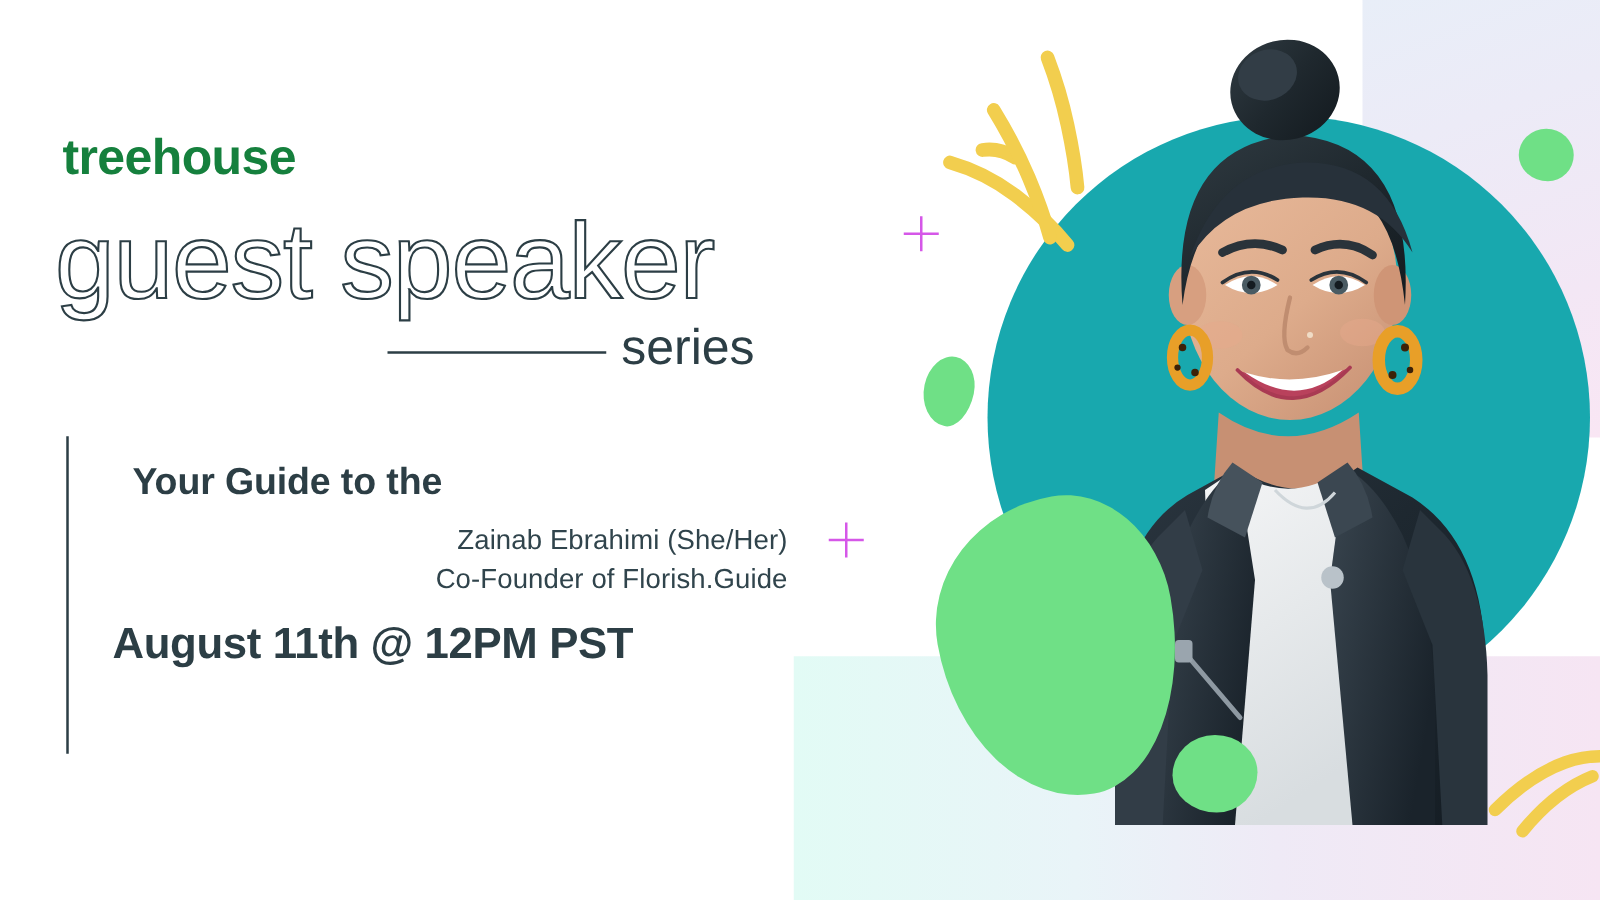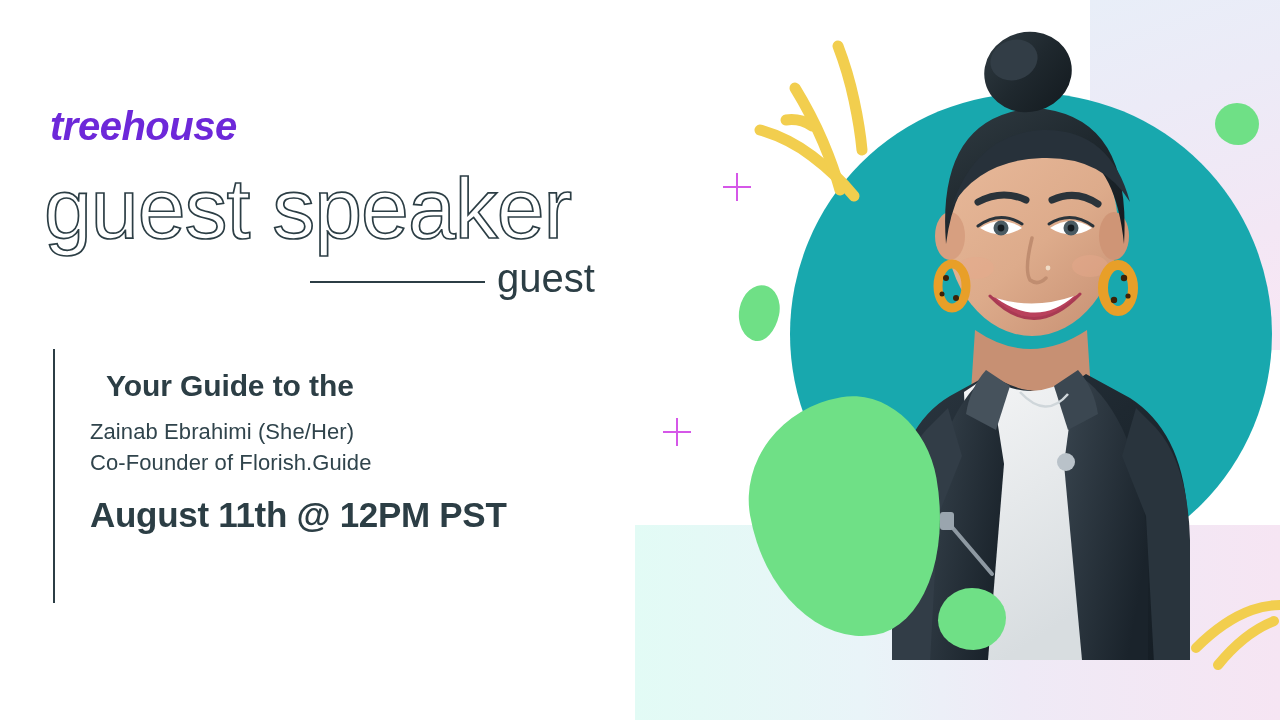--- a/index.html
+++ b/index.html
@@ -94,23 +94,22 @@
   #plus-top { left: 723px; top: 173px; width: 28px; height: 28px; }
   #plus-mid { left: 663px; top: 418px; width: 28px; height: 28px; }
 
   
   #brand-wordmark {
     position: absolute;
     left: 50px; top: 106px;
     font-size: 40px;
     font-weight: 600;
     letter-spacing: -0.5px;
-    color: #6d28d9;
+    color: #15803d;
     line-height: 1;
-    font-style: italic;
   }
   #headline-outline {
     position: absolute;
     left: 44px; top: 160px;
     width: 620px; height: 100px;
   }
   #headline-outline svg { display: block; }
   #series-rule {
     position: absolute;
     left: 310px; top: 281px;
@@ -146,20 +145,21 @@
     margin: 0 0 10px 16px;
     letter-spacing: -0.1px;
   }
   .speaker-line {
     font-size: 22px;
     font-weight: 400;
     line-height: 1.42;
     color: #30444c;
     margin: 0;
     letter-spacing: 0.1px;
+    text-align: right;
   }
   #event-datetime {
     margin: 18px 0 0 0;
     font-size: 35px;
     font-weight: 700;
     letter-spacing: -0.3px;
     color: #2c3e45;
     line-height: 1.1;
   }
 </style>
@@ -311,21 +311,21 @@
 
   <div id="brand-wordmark">treehouse</div>
 
   <div id="headline-outline">
     <svg width="620" height="100" viewBox="0 0 620 100" xmlns="http://www.w3.org/2000/svg">
       <text id="headline-text" x="0" y="78" font-family="Liberation Sans, sans-serif" font-size="86" font-weight="400" letter-spacing="-1" fill="none" stroke="#2c3e45" stroke-width="1.7">guest speaker</text>
     </svg>
   </div>
 
   <div id="series-rule"></div>
-  <div id="series-word">guest</div>
+  <div id="series-word">series</div>
 
   <div id="detail-rule"></div>
   <div id="detail-block">
     <div id="talk-title">
       <div>Your Guide to the</div>
     </div>
     <p class="speaker-line">Zainab Ebrahimi (She/Her)</p>
     <p class="speaker-line">Co-Founder of Florish.Guide</p>
     <div id="event-datetime">August 11th @ 12PM PST</div>
   </div>

